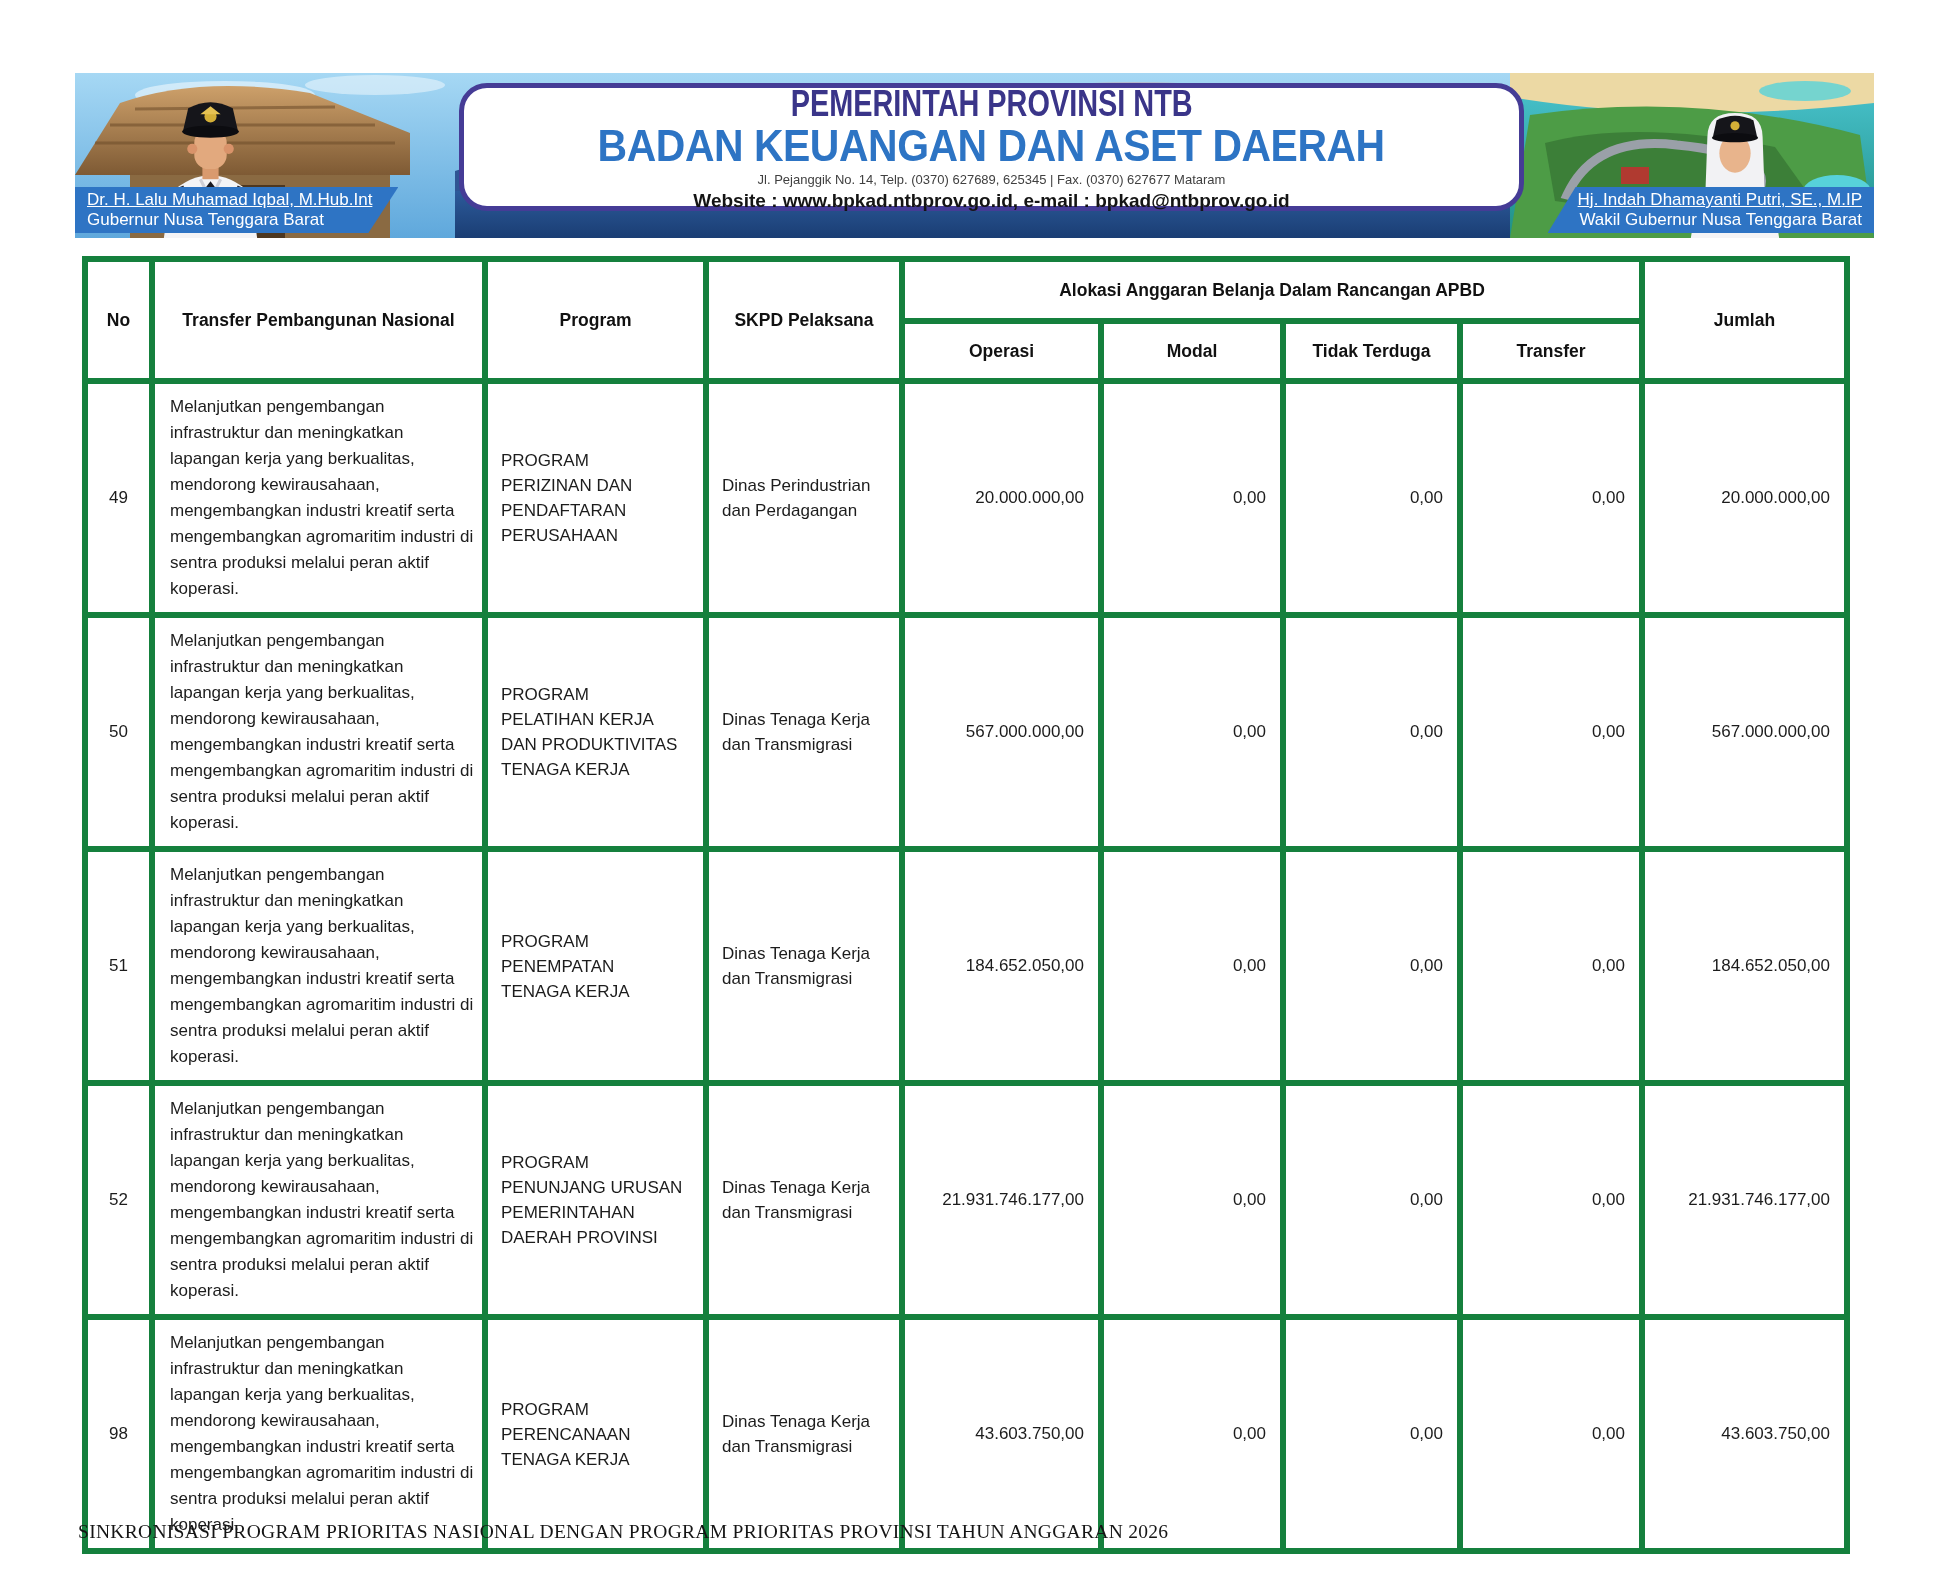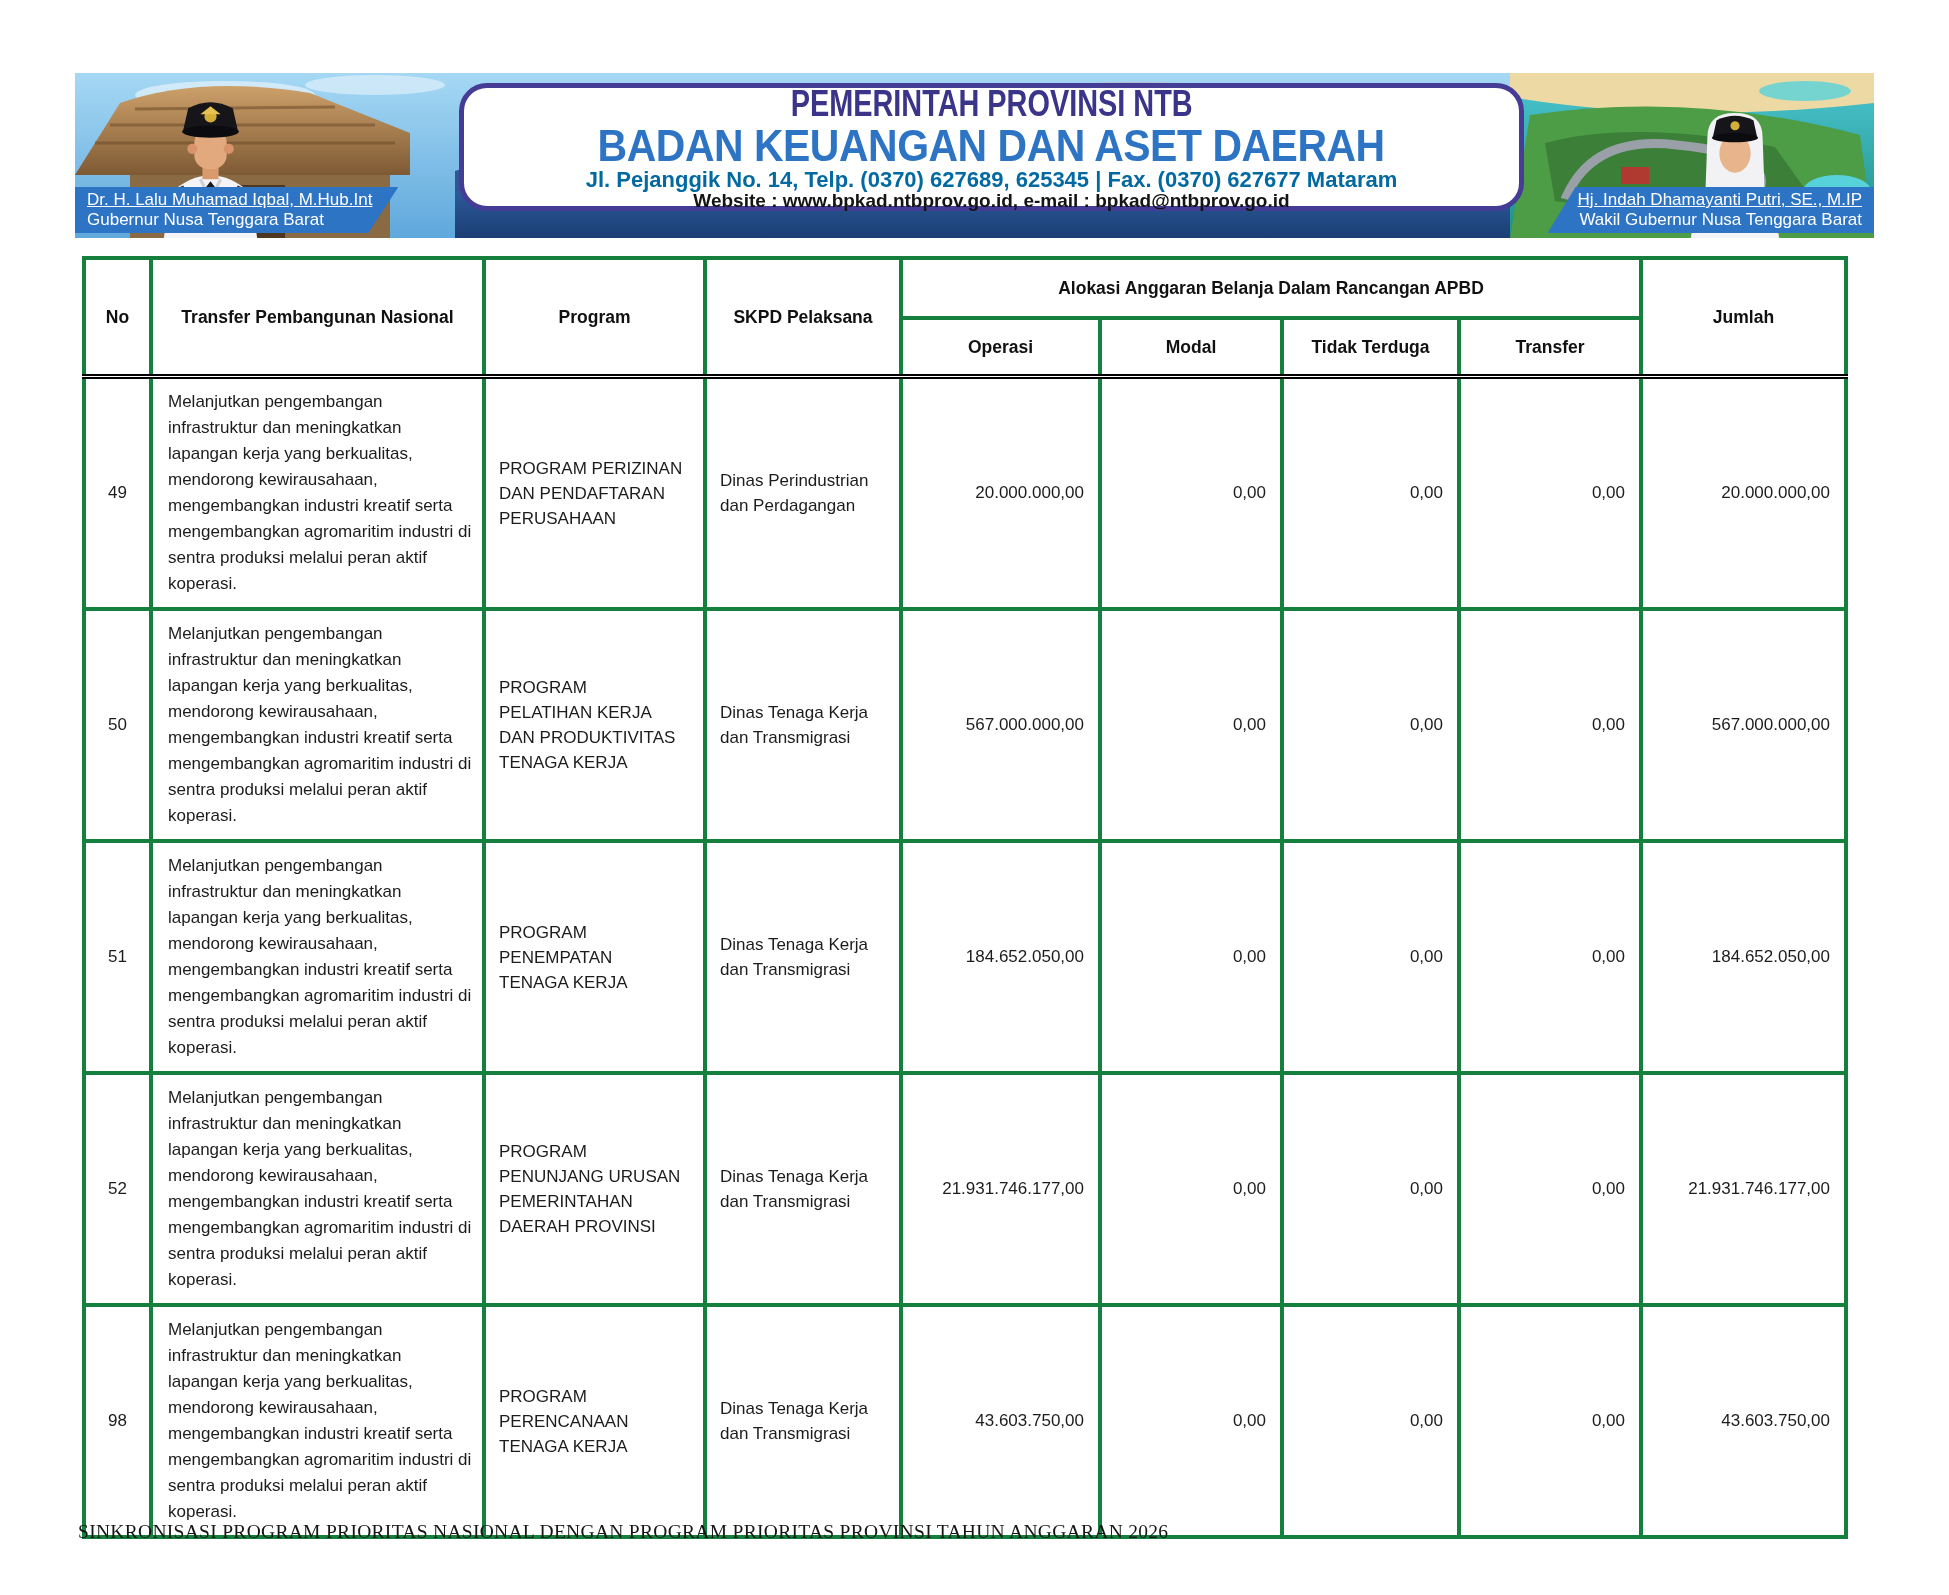--- a/index.html
+++ b/index.html
@@ -12,34 +12,34 @@
   .person.gov{left:18px;width:235px;height:152px;}
   .person.vice{left:1580px;width:160px;height:138px;}
 
   .center-box{position:absolute;left:384px;top:10px;width:1055px;height:116px;
     background:#ffffff;border:5px solid #453c96;border-radius:28px;
     display:flex;flex-direction:column;align-items:center;justify-content:center;padding-top:2px;}
   .gov-title{font-weight:800;font-size:37px;line-height:38px;color:#3a3589;
     transform:scaleX(0.78);transform-origin:center;letter-spacing:0px;white-space:nowrap;}
   .agency-title{font-weight:800;font-size:44px;line-height:46px;color:#2d74c4;
     transform:scaleX(0.93);transform-origin:center;white-space:nowrap;letter-spacing:-0.5px;}
-  .addr-line{font-weight:700;font-size:22px;line-height:21px;color:#0369a1;white-space:nowrap;}
+  .addr-line{font-weight:400;font-size:13px;line-height:21px;color:#404040;white-space:nowrap;}
   .web-line{font-weight:700;font-size:19px;line-height:21px;color:#141414;white-space:nowrap;}
 
   .name-label{position:absolute;bottom:5px;background:#2e74c4;color:#ffffff;
     font-weight:400;font-size:17px;line-height:19.5px;padding:3px 26px 4px 12px;}
   .name-label .nm{text-decoration:underline;white-space:nowrap;}
   .name-label .tt{white-space:nowrap;}
   .name-label.left{left:0;clip-path:polygon(0 0,100% 0,calc(100% - 30px) 100%,0 100%);}
   .name-label.right{right:0;text-align:right;padding:3px 12px 4px 30px;
     clip-path:polygon(28px 0,100% 0,100% 100%,0 100%);}
 
   
   table.budget{position:absolute;left:82px;top:256px;width:1762px;border-collapse:collapse;table-layout:fixed;}
-  table.budget th,table.budget td{border:4px solid #15803d;vertical-align:middle;}
+  table.budget th,table.budget td{border:6px solid #15803d;vertical-align:middle;}
   table.budget{border:3px solid #000000;}
   table.budget thead th{font-weight:700;font-size:17.5px;text-align:center;padding:4px 6px;color:#111;}
   table.budget thead tr.h1 th{height:48px;}
   table.budget thead tr.h2 th{height:46px;}
   table.budget tbody tr{height:225px;}
   table.budget tbody tr:first-child td{border-top:5px double #000000;}
   table.budget td{font-size:17px;color:#1c1c1c;}
   td.c-no{text-align:center;}
   td.c-prio{text-align:left;padding:10px 6px 10px 15px;line-height:26px;}
   td.c-prog{text-align:left;padding:6px 20px 6px 13px;line-height:25px;}

